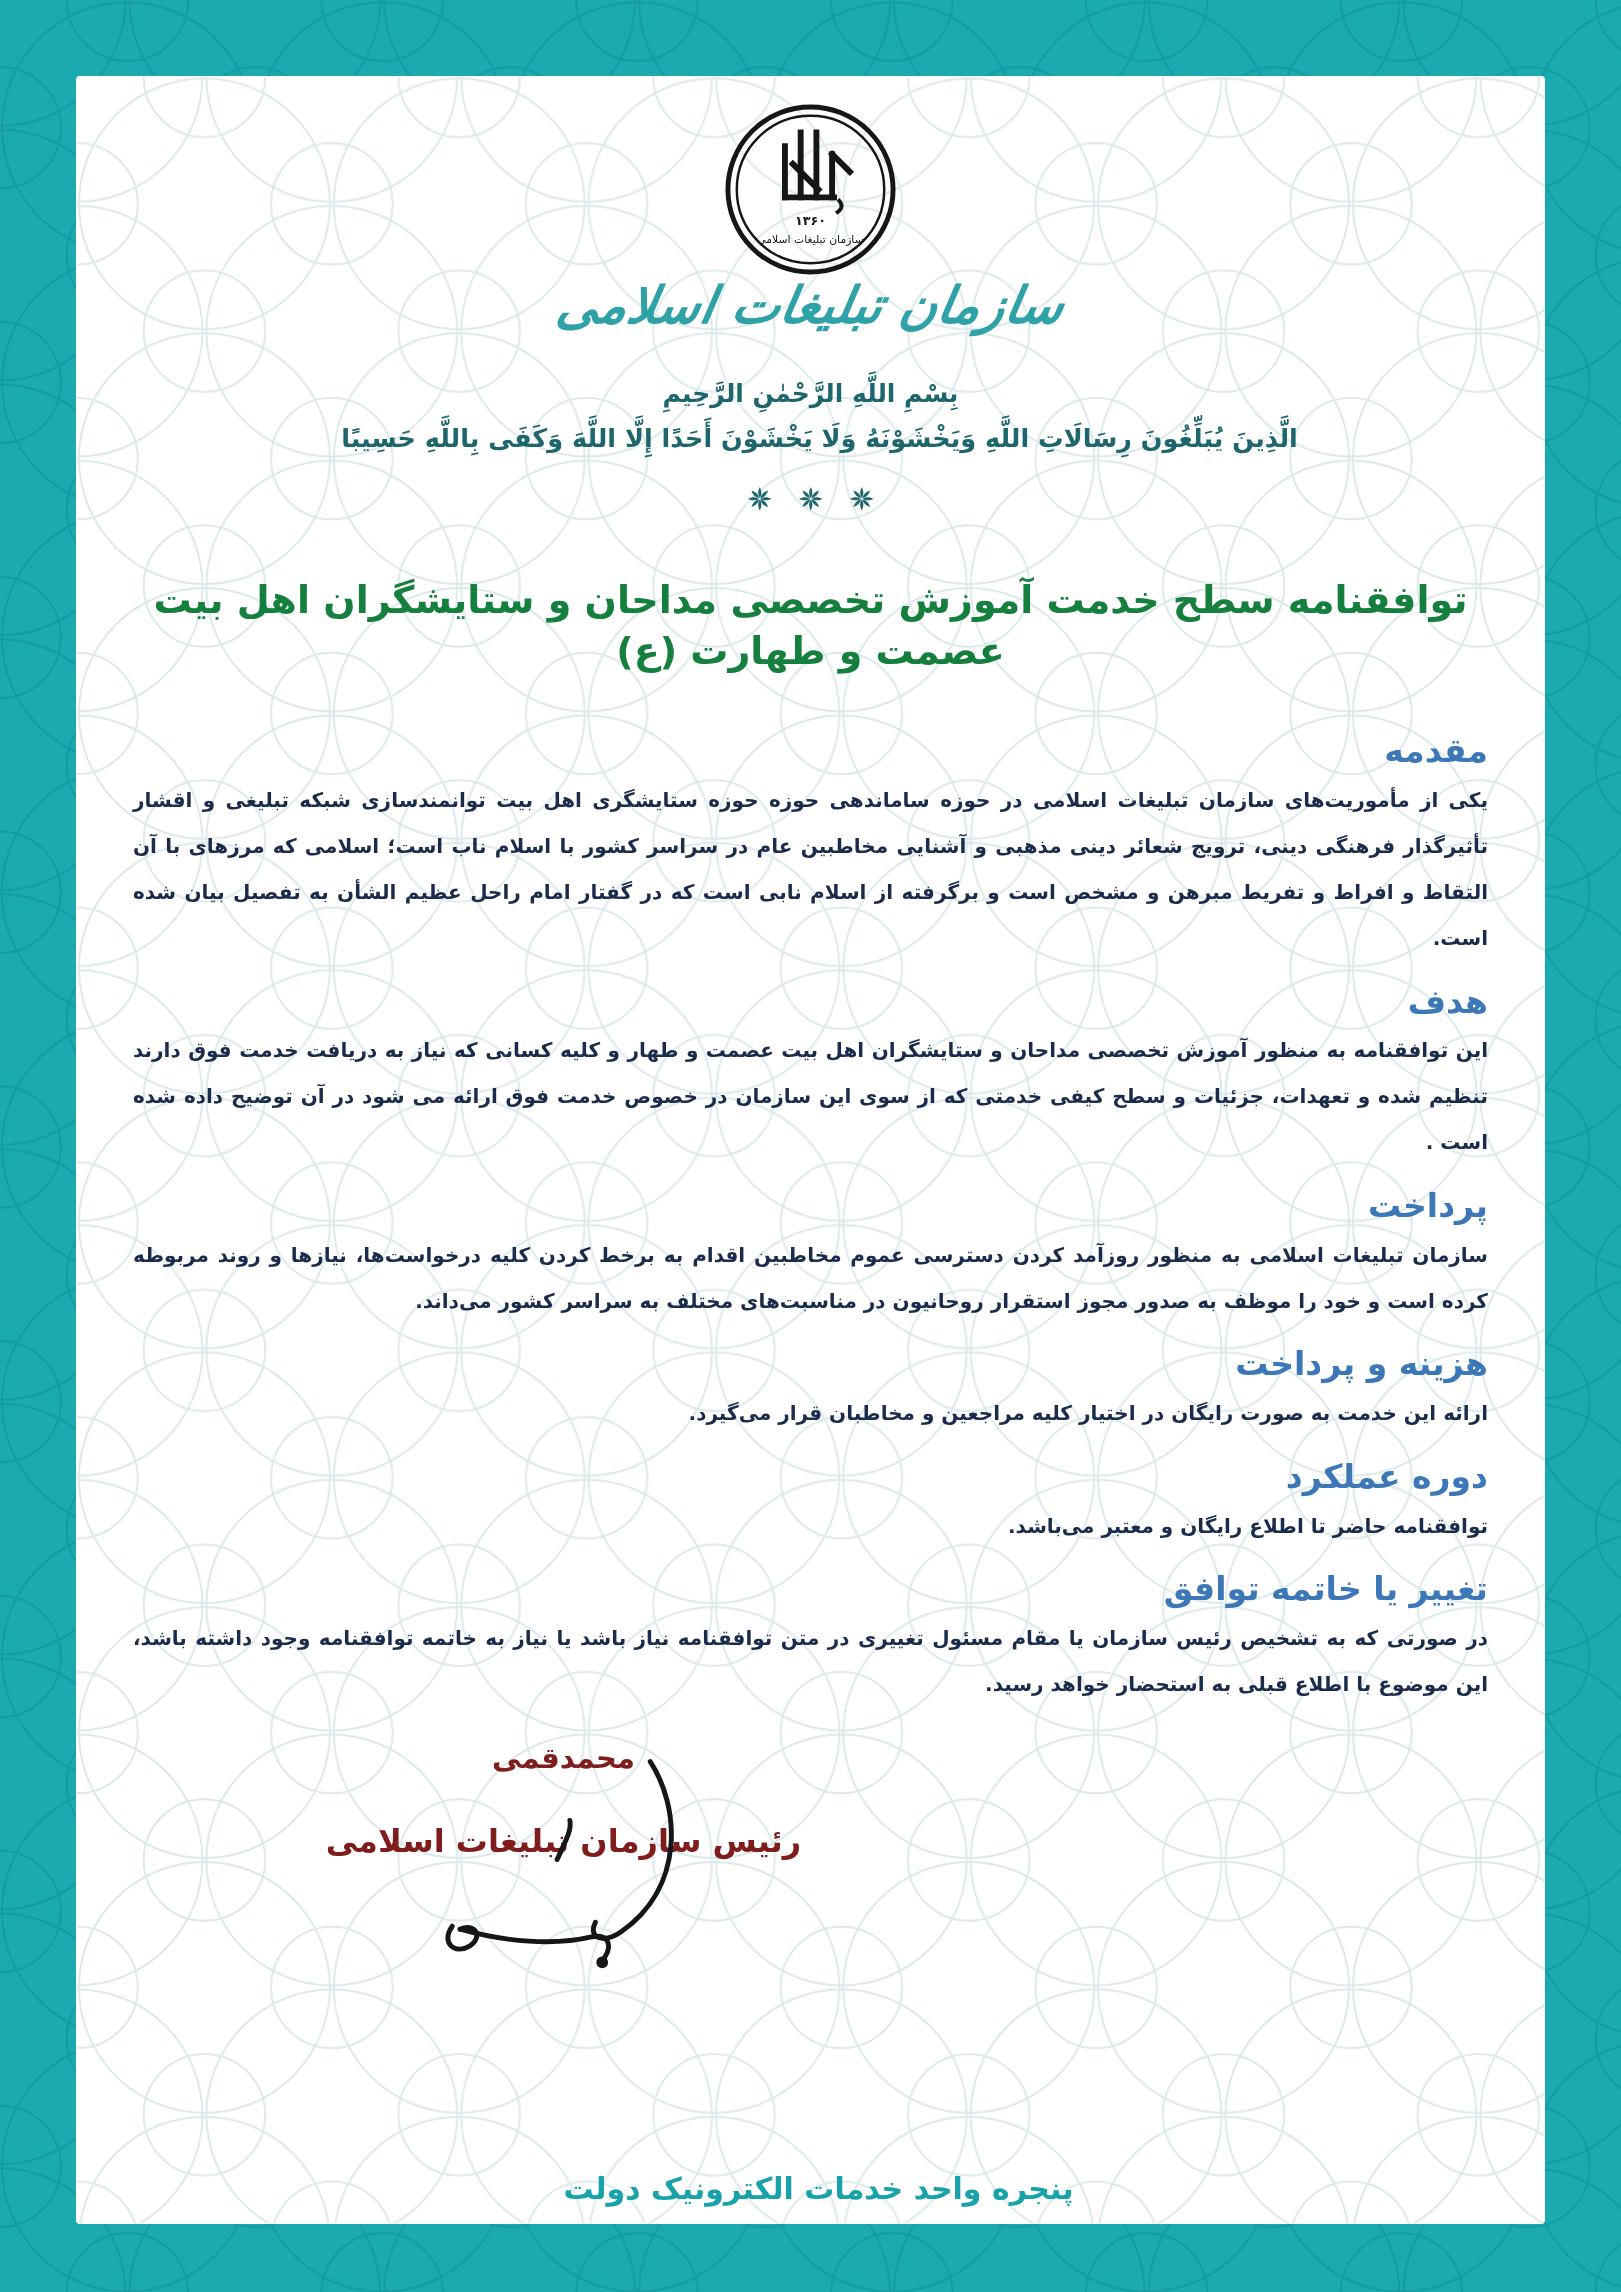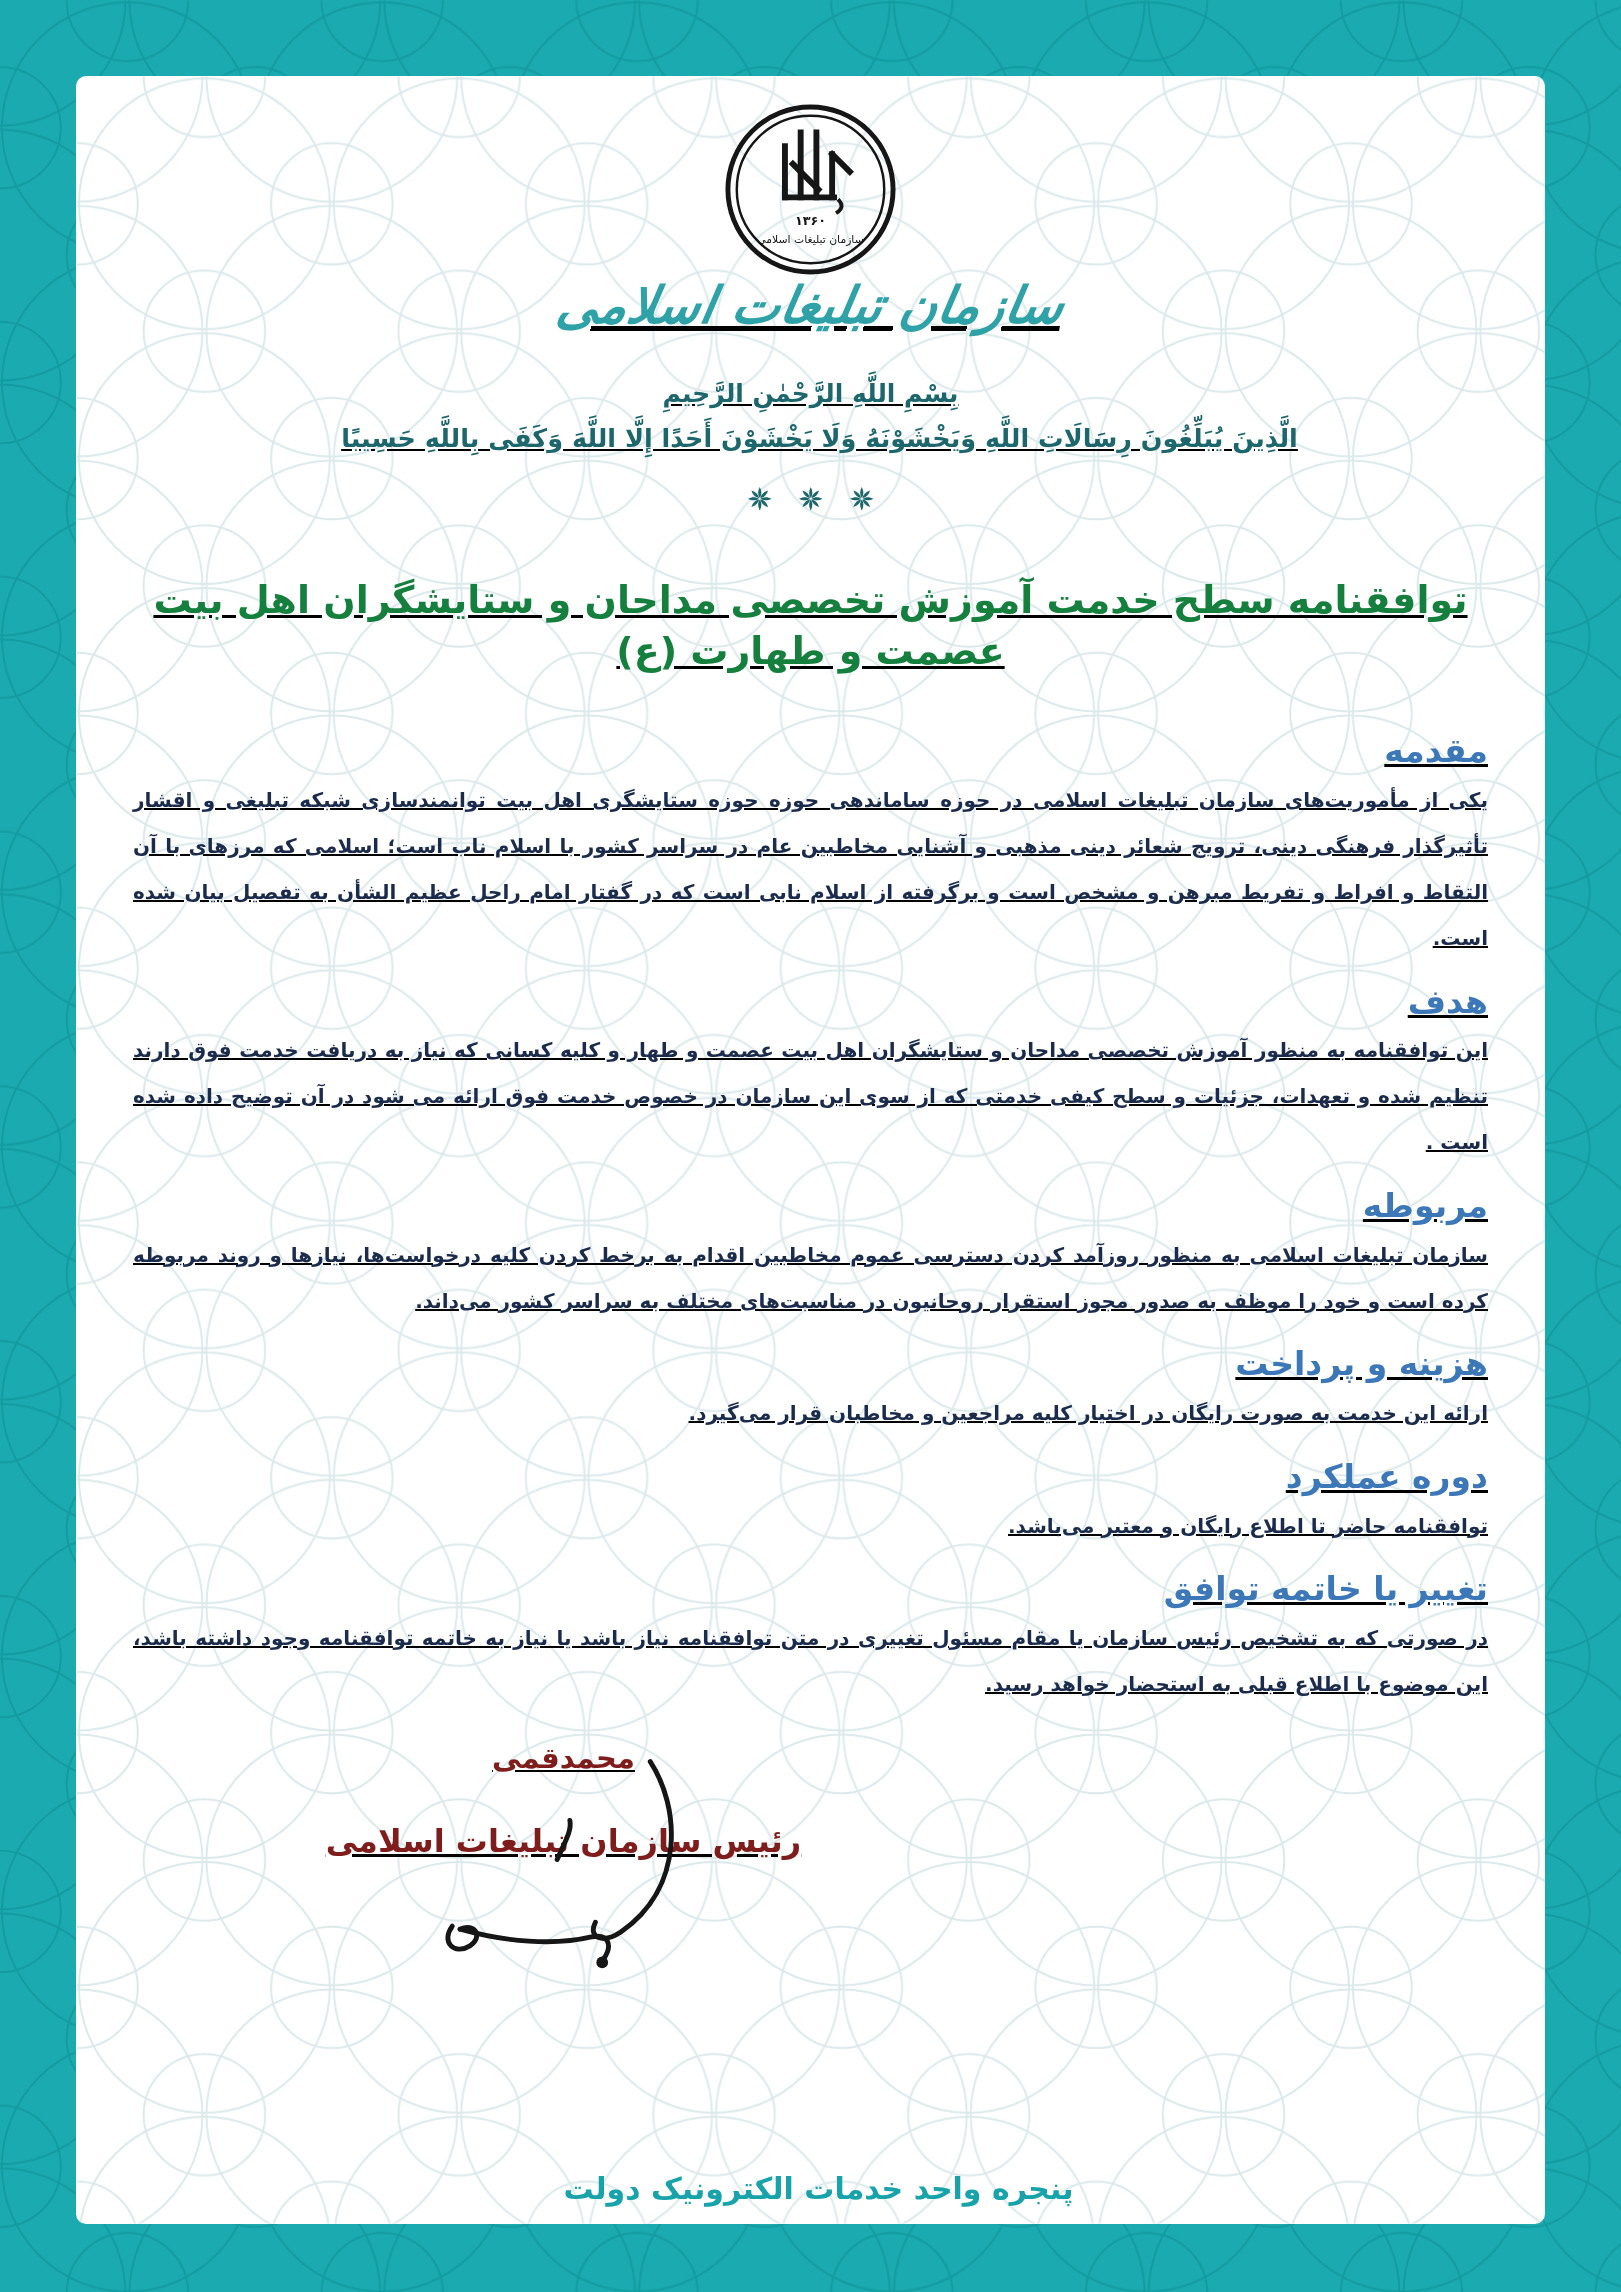--- a/index.html
+++ b/index.html
@@ -12,23 +12,22 @@
     width:1621px;height:2293px;
     background:#1BAAAF;
     overflow:hidden;
     margin:0 auto;
   }
   .page > svg.bg{position:absolute;inset:0;display:block;}
   .card{
     position:absolute;
     left:76px;right:76px;top:76px;bottom:69px;
     background:#ffffff;
-    border-radius:10px;
+    border-radius:4px;
     overflow:hidden;
-    text-decoration:underline;
   }
   .card > svg.bg{position:absolute;inset:0;display:block;}
   .content{
     position:relative;
     z-index:2;
     height:100%;
     text-align:center;
   }
   
   .logo-wrap{padding-top:27.4px;}
@@ -225,21 +224,21 @@
           <h2>مقدمه</h2>
           <p>یکی از مأموریت‌های سازمان تبلیغات اسلامی در حوزه ساماندهی حوزه حوزه ستایشگری اهل بیت توانمندسازی شبکه تبلیغی و اقشار تأثیرگذار فرهنگی دینی، ترویج شعائر دینی مذهبی و آشنایی مخاطبین عام در سراسر کشور با اسلام ناب است؛ اسلامی که مرزهای با آن التقاط و افراط و تفریط مبرهن و مشخص است و برگرفته از اسلام نابی است که در گفتار امام راحل عظیم الشأن به تفصیل بیان شده است.</p>
         </div>
 
         <div class="section">
           <h2>هدف</h2>
           <p>این توافقنامه به منظور آموزش تخصصی مداحان و ستایشگران اهل بیت عصمت و طهار و کلیه کسانی که نیاز به دریافت خدمت فوق دارند تنظیم شده و تعهدات، جزئیات و سطح کیفی خدمتی که از سوی این سازمان در خصوص خدمت فوق ارائه می شود در آن توضیح داده شده است .</p>
         </div>
 
         <div class="section">
-          <h2>مربوطه</h2>
+          <h2>پرداخت</h2>
           <p>سازمان تبلیغات اسلامی به منظور روزآمد کردن دسترسی عموم مخاطبین اقدام به برخط کردن کلیه درخواست‌ها، نیازها و روند مربوطه کرده است و خود را موظف به صدور مجوز استقرار روحانیون در مناسبت‌های مختلف به سراسر کشور می‌داند.</p>
         </div>
 
         <div class="section">
           <h2>هزینه و پرداخت</h2>
           <p>ارائه این خدمت به صورت رایگان در اختیار کلیه مراجعین و مخاطبان قرار می‌گیرد.</p>
         </div>
 
         <div class="section">
           <h2>دوره عملکرد</h2>

